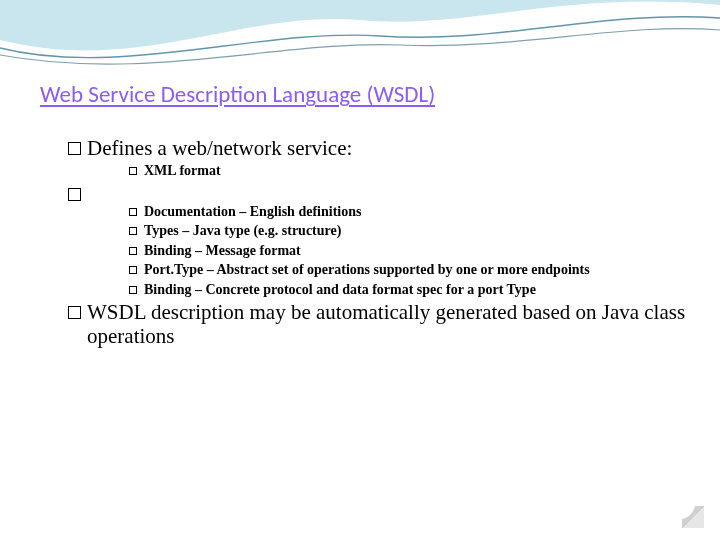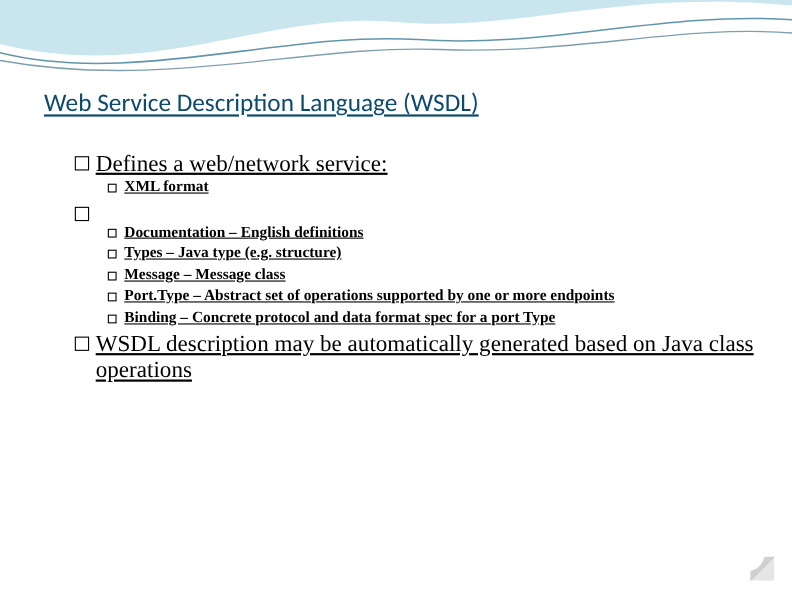--- a/index.html
+++ b/index.html
@@ -20,30 +20,29 @@
   }
   .content {
     position: absolute;
     top: 80px;
     left: 40px;
     right: 30px;
   }
   .title {
     font-family: Calibri, "Segoe UI", Arial, sans-serif;
     font-size: 23px;
-    color: #0c4a6e;
+    color: #8b5cf6;
     text-decoration: underline;
     text-underline-offset: 3px;
     font-weight: 400;
     margin-bottom: 28px;
   }
   .body-text {
     font-family: Georgia, "Times New Roman", serif;
     color: #000;
-    text-decoration: underline;
   }
   .level1 {
     margin-left: 28px;
     margin-bottom: 2px;
   }
   .level1-line {
     display: flex;
     align-items: flex-start;
     font-size: 21px;
     line-height: 1.15;
@@ -69,20 +68,21 @@
   .level2 {
     margin-left: 58px;
     margin-bottom: 2px;
   }
   .level2-line {
     display: flex;
     align-items: flex-start;
     font-size: 14px;
     font-weight: 700;
     line-height: 1.25;
+    margin-left: 31px;
   }
   .level2-line span.txt { flex: 1 1 auto; }
   .corner {
     position: absolute;
     right: 16px;
     bottom: 12px;
     width: 22px;
     height: 22px;
   }
 </style>
@@ -126,21 +126,21 @@
     </div>
     <div class="level2">
       <div class="level2-line">
           <span class="bullet-box-sm"></span>
           <span class="txt">Types – Java type (e.g. structure)</span>
         </div>
     </div>
     <div class="level2">
       <div class="level2-line">
           <span class="bullet-box-sm"></span>
-          <span class="txt">Message – Message class</span>
+          <span class="txt">Binding – Message format</span>
         </div>
     </div>
     <div class="level2">
       <div class="level2-line">
           <span class="bullet-box-sm"></span>
           <span class="txt">Port.Type – Abstract set of operations supported by one or more endpoints</span>
         </div>
     </div>
     <div class="level2">
       <div class="level2-line">

